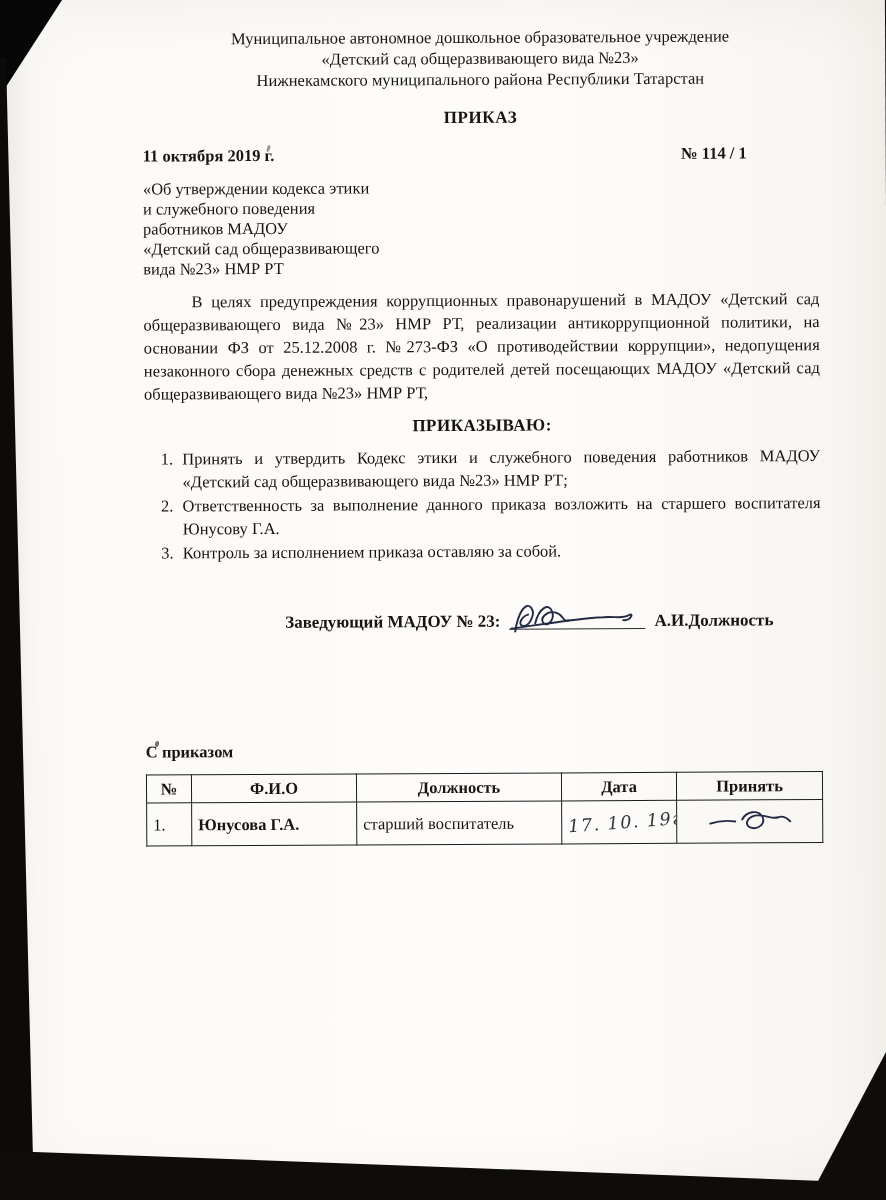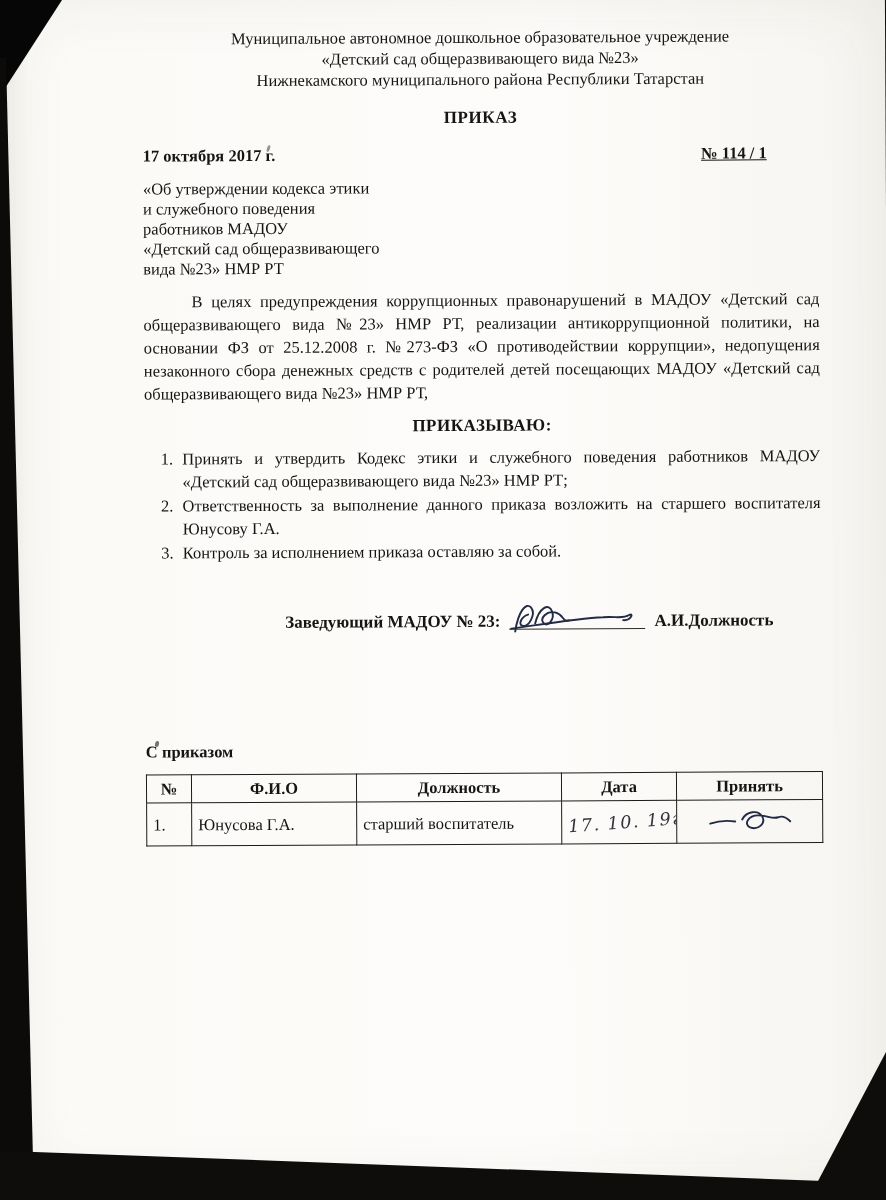--- a/index.html
+++ b/index.html
@@ -15,21 +15,21 @@
     transform: rotate(-0.3deg);
     box-shadow: inset 0 0 70px rgba(60, 50, 30, 0.07);
     color: #171513;
   }
   .content { margin-left: 137px; width: 676px; padding-top: 30px; font-size: 16.5px; line-height: 21px; }
   .center { text-align: center; }
   .b { font-weight: bold; }
   .header-line { line-height: 21px; }
   .title { margin-top: 17px; font-size: 17px; letter-spacing: 0.6px; line-height: 21px; }
   .date-row { display: flex; justify-content: space-between; margin-top: 16px; }
-  .order-number { margin-right: 52px; text-decoration: underline; }
+  .order-number { margin-right: 72px; }
   .subject { margin-top: 13px; line-height: 20px; }
   .preamble { margin: 11px 0 0 0; text-align: justify; text-indent: 48px; line-height: 23px; }
   .resolution { margin-top: 11px; font-size: 17px; letter-spacing: 0.5px; line-height: 21px; }
   .order-list { margin: 10px 0 0 0; padding-left: 33px; }
   .order-list li { text-align: justify; line-height: 23px; padding-left: 5px; margin-bottom: 1px; }
   .sig-row { margin-top: 44px; padding-left: 140px; font-size: 17px; display: flex; align-items: flex-end; }
   .sig-line {
     position: relative; display: inline-block; width: 136px; height: 22px;
     border-bottom: 1.7px solid #2a2a2a; margin: 0 9px 2px 9px;
   }
@@ -39,21 +39,21 @@
   .ack-table {
     border-collapse: collapse; margin-top: 12px; width: 676px;
     table-layout: fixed; font-size: 16.5px;
   }
   .ack-table th, .ack-table td { border: 1.5px solid #1c1c1c; padding: 2px 6px; overflow: hidden; }
   .ack-table th { height: 23px; text-align: center; font-weight: bold; }
   .ack-table td { height: 38px; vertical-align: middle; }
   .c-num { width: 45px; } .c-name { width: 165px; } .c-pos { width: 205px; }
   .c-date { width: 115px; } .c-sign { width: 146px; }
   .td-num { padding-left: 9px; }
-  .td-name { padding-left: 11px; }
+  .td-name { padding-left: 11px; font-weight: bold; }
   .td-pos { padding-left: 19px; }
   .td-date { text-align: center; }
   .handwritten {
     display: inline-block; font-style: italic; letter-spacing: 1.5px;
     transform: rotate(-4deg); font-size: 17.5px; color: #33343c;
     font-family: "DejaVu Serif", serif; white-space: nowrap;
   }
   .emp-sig { display: block; margin: 0 auto; }
   .corner-tl { position: absolute; left: 0; top: 0; width: 62px; height: 96px; background: #060606; clip-path: polygon(0 0, 100% 0, 0 100%); }
   .edge-left { position: absolute; left: 0; top: 58px; bottom: 0; width: 34px; background: #0c0b09; clip-path: polygon(0 0, 6px 0, 100% 100%, 0 100%); }
@@ -73,21 +73,21 @@
 
       <div class="center">
         <div class="header-line">Муниципальное автономное дошкольное образовательное учреждение</div>
         <div class="header-line">«Детский сад общеразвивающего вида №23»</div>
         <div class="header-line">Нижнекамского муниципального района Республики Татарстан</div>
       </div>
 
       <div class="title center b">ПРИКАЗ</div>
 
       <div class="date-row">
-        <span class="b">17 октября  2017 г.</span>
+        <span class="b">11 октября  2019 г.</span>
         <span class="b order-number">№ 114 / 1</span>
       </div>
 
       <div class="subject">
         <div>«Об утверждении кодекса этики</div>
         <div>и служебного поведения</div>
         <div>работников МАДОУ</div>
         <div>«Детский сад общеразвивающего</div>
         <div>вида №23» НМР РТ</div>
       </div>

